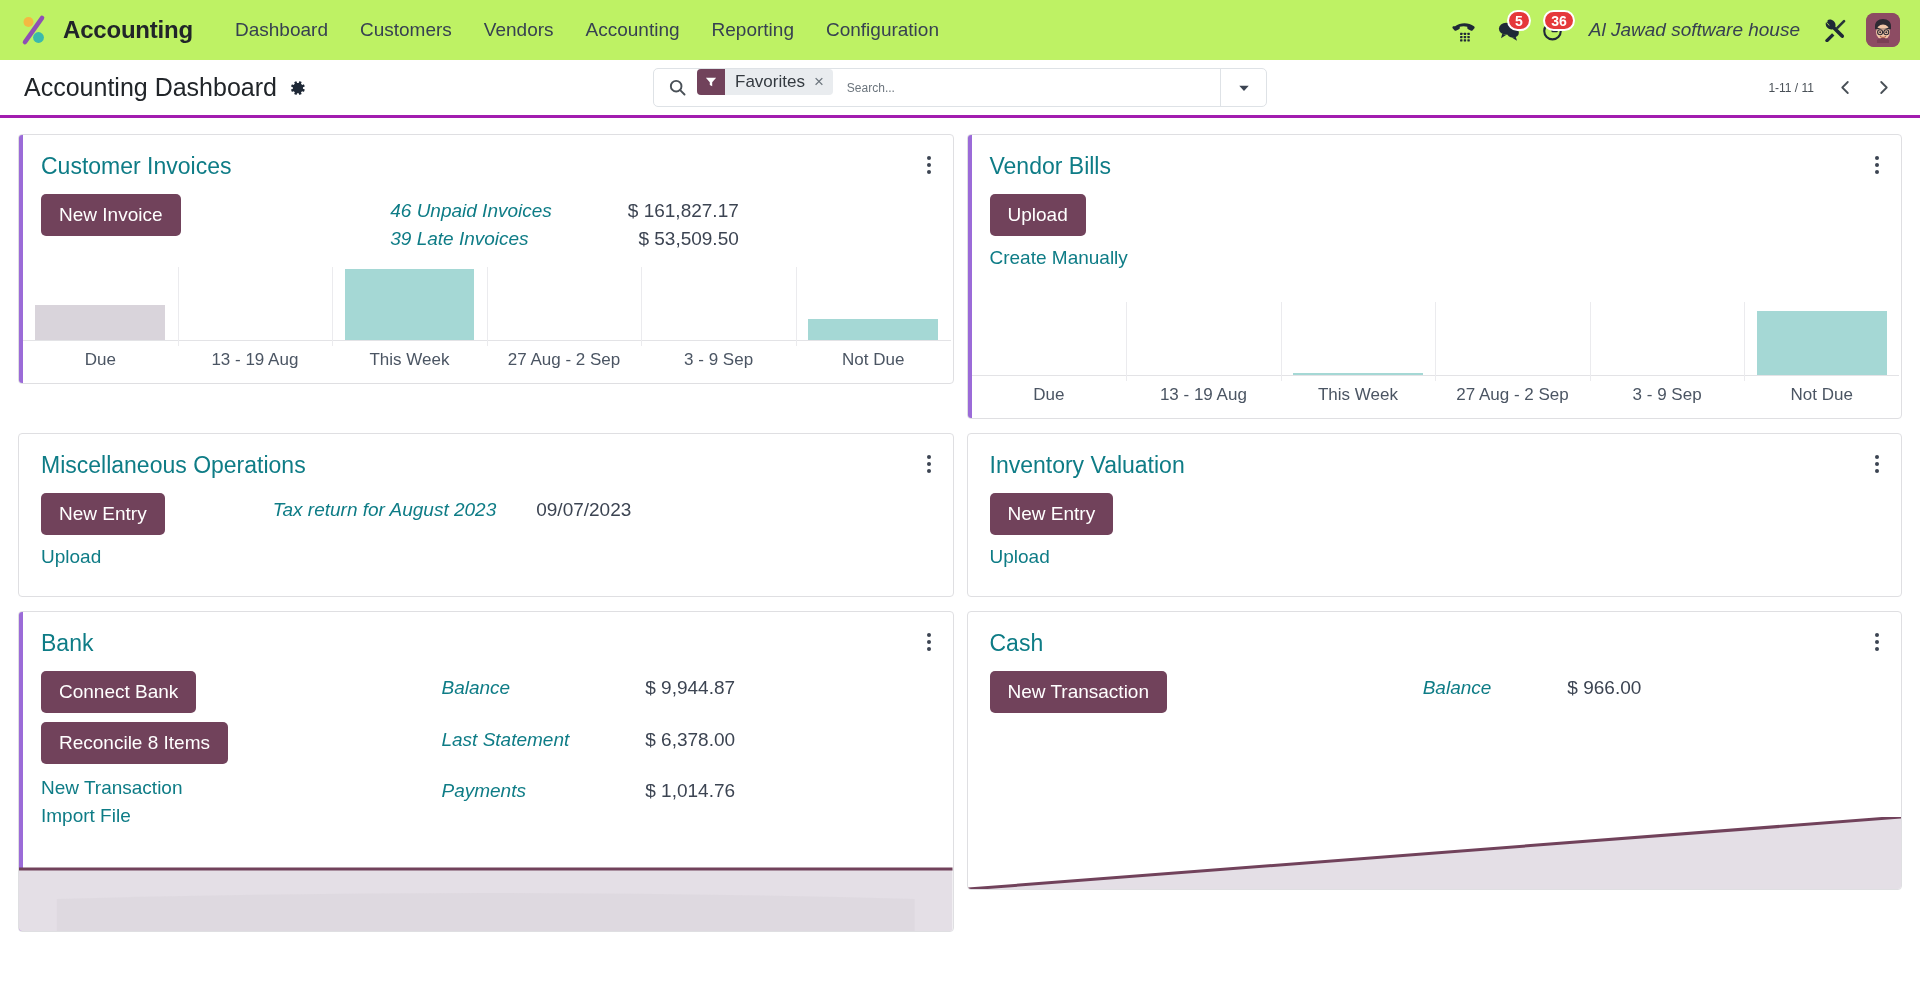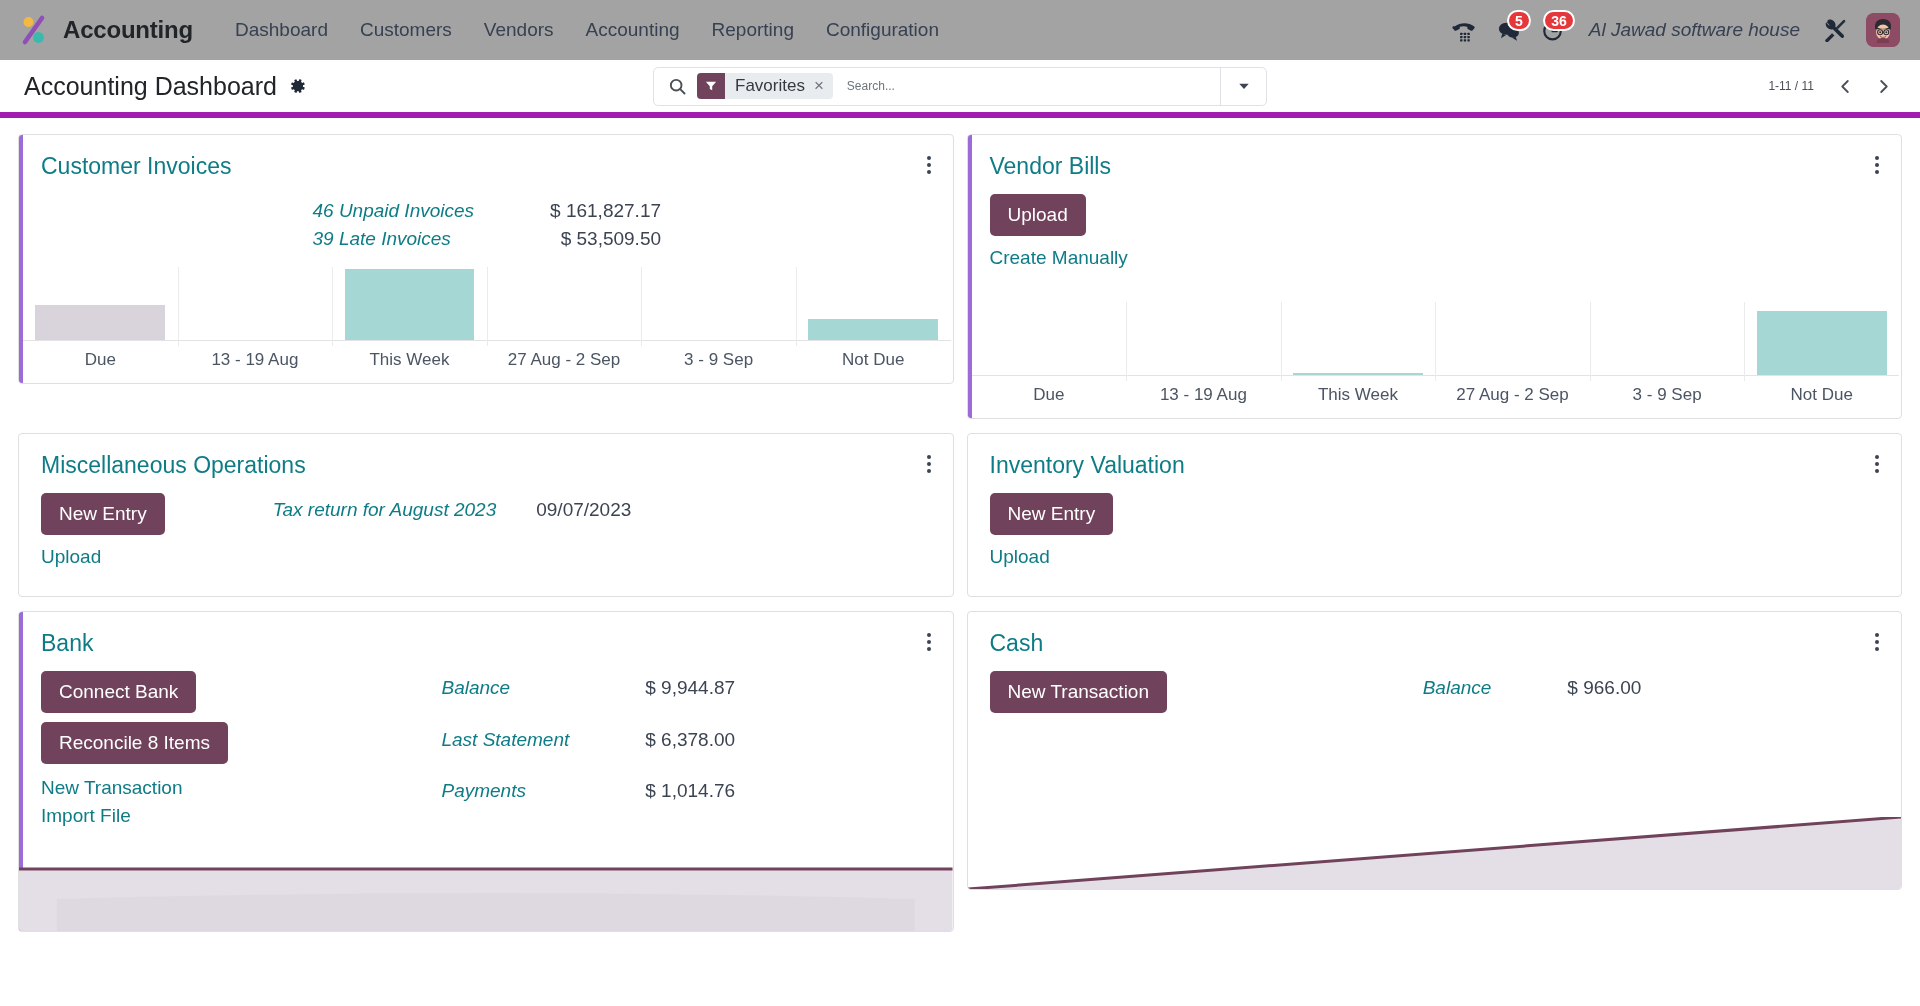--- a/index.html
+++ b/index.html
@@ -10,21 +10,21 @@
     color: #374151;
     overflow: hidden;
   }
 
   
   .navbar {
     height: 60px;
     display: flex;
     align-items: center;
     padding: 0 20px 0 18px;
-    background: #a3a3a3;
+    background: #bef264;
     position: relative;
     justify-content: flex-end;
   }
   .brand-logo { width: 34px; height: 34px; flex: 0 0 34px; margin-right: 11px; }
   .brand-name {
     font-size: 24px; font-weight: 700; color: #212529;
     letter-spacing: -0.2px; margin-right: 26px; white-space: nowrap;
   }
   .nav-items { display: flex; align-items: center; gap: 0; }
   .nav-item {
@@ -54,38 +54,38 @@
   .avatar {
     width: 34px; height: 34px; border-radius: 8px; margin-left: 12px;
     overflow: hidden; cursor: pointer; flex: 0 0 34px;
     background: #8d4c63;
   }
 
   
   .control-panel {
     height: 58px; display: flex; align-items: center;
     padding: 0 20px 0 24px; background: #fff;
-    border-bottom: 6px solid #a21caf;
+    border-bottom: 3px solid #a21caf;
     position: relative;
     gap: 15px;
   }
   .page-title {
     font-size: 25px; color: #212529; font-weight: 400;
     display: flex; align-items: center; gap: 11px; white-space: nowrap;
   }
   .gear-btn { cursor: pointer; display: flex; align-items: center; color:#1f2937; }
 
   .searchview {
     position: absolute; left: 50%; transform: translateX(-50%);
     display: flex; align-items: stretch;
     width: 614px; height: 39px;
     border: 1px solid #dee2e6; border-radius: 5px; background: #fff;
   }
   .search-left {
-    display: flex; align-items: center; flex: 1 1 auto; padding-left: 14px; gap: 10px;
+    display: flex; flex: 1 1 auto; padding-left: 14px; gap: 10px;
     min-width: 0;
   }
   .search-icon { display: flex; align-items: center; color: #495057; flex: 0 0 auto; }
   .facet {
     display: flex; align-items: stretch; height: 26px;
     border-radius: 4px; overflow: hidden; background: #e9ecef; flex: 0 0 auto;
   }
   .facet-icon {
     background: #71425b; color: #fff; display: flex; align-items: center;
     justify-content: center; padding: 0 8px;
@@ -346,20 +346,23 @@
   <div class="card accent">
     <div class="card-head">
       <span class="card-title">Customer Invoices</span>
       <span class="kebab">
           <i></i>
           <i></i>
           <i></i>
         </span>
     </div>
     <div class="card-body">
+      <div class="col-actions">
+        <button class="btn-primary">New Invoice</button>
+      </div>
       <div class="col-figures">
         <table class="figures-table">
           <tbody>
               <tr>
             <td class="lbl">46 Unpaid Invoices</td>
             <td class="val">$ 161,827.17</td>
           </tr>
           <tr>
             <td class="lbl">39 Late Invoices</td>
             <td class="val">$ 53,509.50</td>

